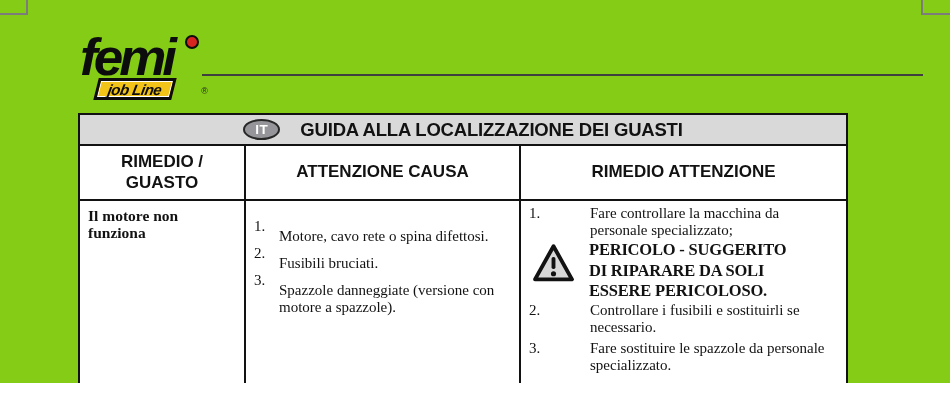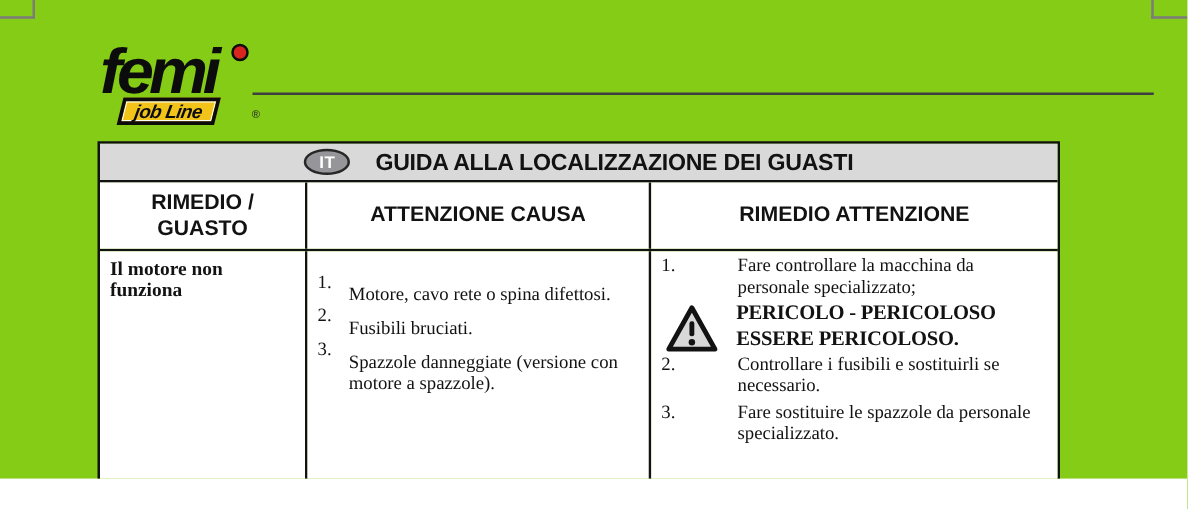--- a/index.html
+++ b/index.html
@@ -155,21 +155,22 @@
           <span class="txt">Fare controllare la macchina da personale specializzato;</span>
         </div>
 
         <div class="warning-block">
           <svg viewBox="0 0 100 96">
             <path d="M50 9 L93 86 L7 86 Z" fill="var(--triangle-gray)" stroke="var(--ink)" stroke-width="9" stroke-linejoin="round"></path>
             <rect x="45.5" y="34" width="9" height="28" rx="4" fill="var(--ink)"></rect>
             <circle cx="50" cy="73" r="6" fill="var(--ink)"></circle>
           </svg>
           <div class="warning-lines">
-            <div>PERICOLO - PERICOLOSO</div>
+            <div>PERICOLO - SUGGERITO</div>
+            <div>DI RIPARARE DA SOLI</div>
             <div>ESSERE PERICOLOSO.</div>
           </div>
         </div>
 
         <div class="num-item">
           <span class="num">2.</span>
           <span class="txt">Controllare i fusibili e sostituirli se necessario.</span>
         </div>
         <div class="num-item remedy-3">
           <span class="num">3.</span>

